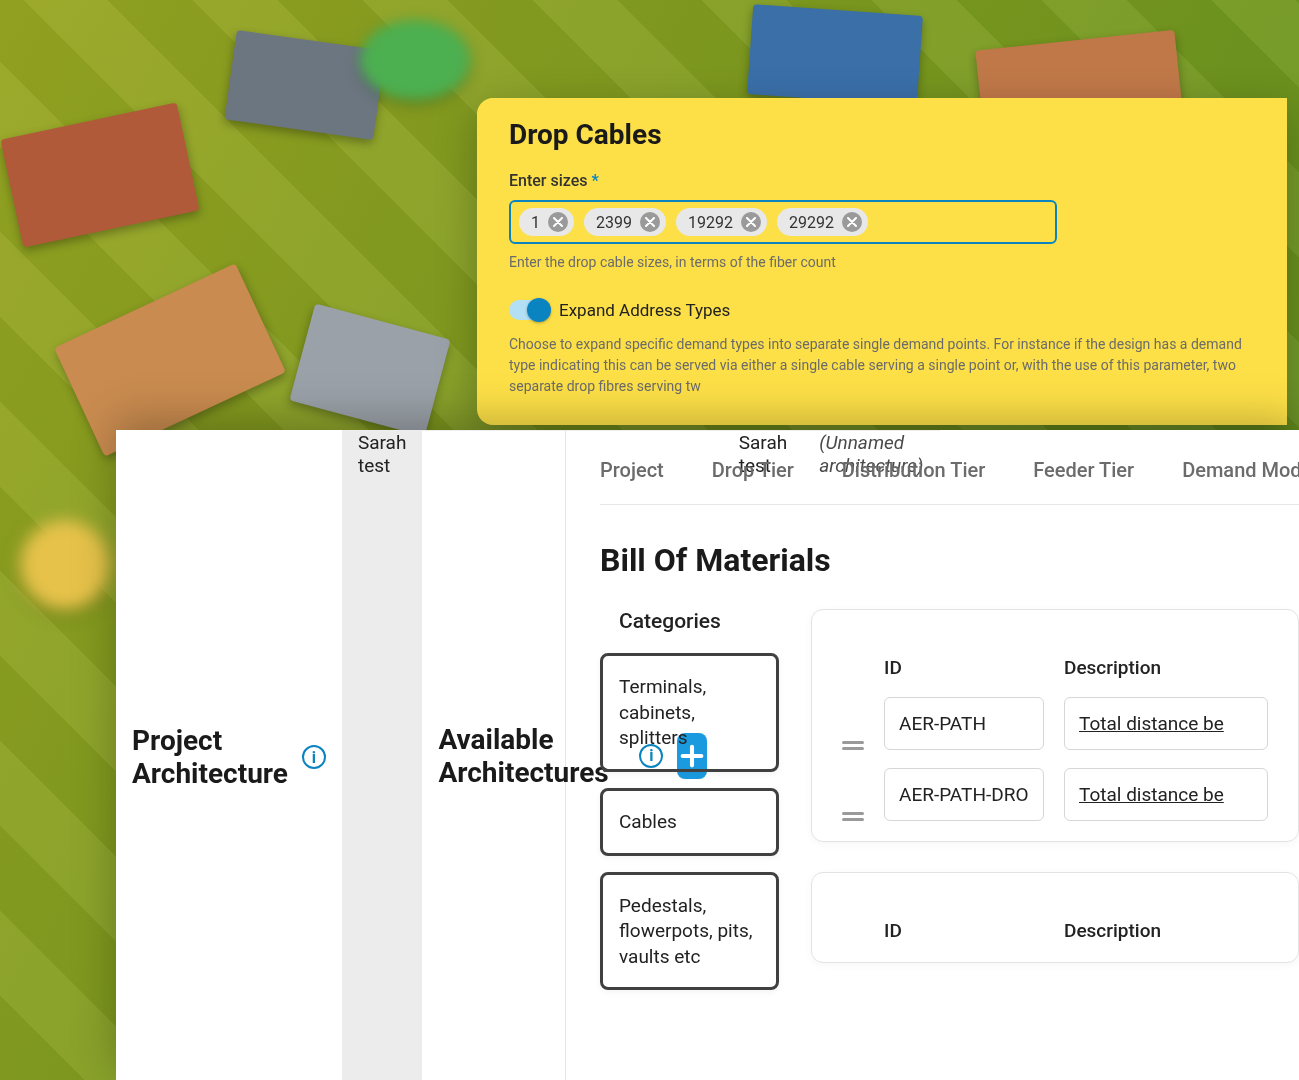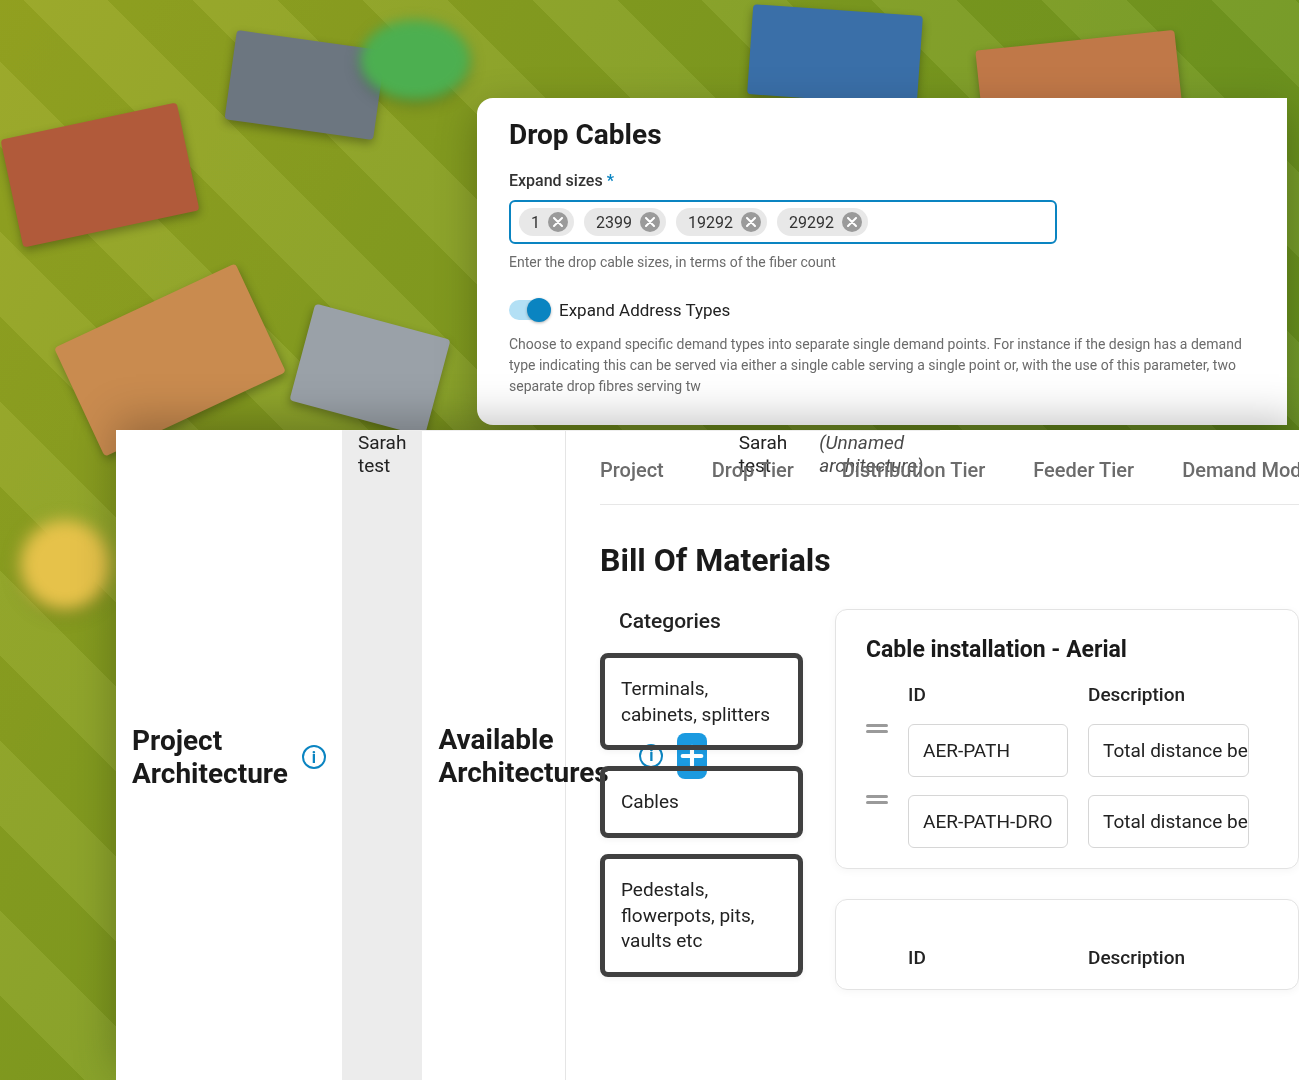--- a/index.html
+++ b/index.html
@@ -25,21 +25,21 @@
     position: absolute; inset:0;
   }
   .roof { position:absolute; border-radius:4px; box-shadow: 0 4px 10px rgba(0,0,0,0.3); }
 
   
   .card-drop {
     position: absolute;
     left: 477px;
     top: 98px;
     right: 12px;
-    background: #ffffff;
+    background: #fde047;
     border-radius: 16px 0 0 16px;
     box-shadow: 0 12px 40px rgba(0,0,0,0.25);
     padding: 20px 32px 28px 32px;
     min-height: 270px;
   }
   .card-drop h1 {
     font-size: 28px;
     font-weight: 700;
     color: #1a1a1a;
     margin-bottom: 20px;
@@ -185,21 +185,21 @@
     margin: 36px 0 30px 0;
   }
   .bom-row { display:flex; gap:32px; align-items:flex-start; }
   .categories {
     width: 290px;
   }
   .categories h3 {
     font-size:21px; font-weight:500; color:#222; margin-bottom:20px;margin-left:19px;
   }
   .cat-card {
-    border:5px solid #404040; border-radius:8px;
+    border:3px solid #404040; border-radius:8px;
     padding:18px 16px; font-size:19px; color:#222;
     margin-bottom:16px;
     box-shadow: 0 2px 6px rgba(0,0,0,0.05);
     cursor:pointer;
     line-height:1.35;
   }
   .bom-details { flex:1; }
   .bom-section {
     border:1px solid #e3e3e3; border-radius:12px;
     padding: 26px 30px 20px 30px;
@@ -210,55 +210,55 @@
     font-size:23px; font-weight:700; color:#1a1a1a; margin-bottom:6px;
   }
   .bom-cols {
     display:flex; gap:20px; align-items:center;
     padding-left:42px;
   }
   .bom-col-h { font-size:19px; color:#222; font-weight:500; }
   .bom-col-h.id { width:160px; }
   .bom-col-h.desc { width:180px; }
   .bom-line {
-    display:flex; align-items:flex-start; gap:20px;
+    display:flex; align-items:flex-end; gap:20px;
     margin-top:18px;
   }
   .drag-handle {
     width:22px; color:#9a9a9a; display:flex; flex-direction:column; gap:3px;
     cursor:grab;
   }
   .drag-handle .bar { height:3px; background:#9a9a9a; border-radius:2px; }
   .cell-input {
     border:1px solid #d6d6d6; border-radius:6px;
     padding:14px 14px; font-size:19px; color:#222;
     background:#fff;
   }
   .cell-input.id { width:160px; }
-  .cell-input.desc { width:161px; white-space:nowrap; overflow:hidden; }
+  .cell-input.desc { width:204px; white-space:nowrap; overflow:hidden;text-decoration:underline; }
 </style>
 </head>
 <body>
 
 <div class="bg-aerial"></div>
 <div class="bg-roofs">
   <div class="roof" style="left:10px;top:120px;width:180px;height:110px;background:#b15a3a;transform:rotate(-12deg);"></div>
   <div class="roof" style="left:230px;top:40px;width:150px;height:90px;background:#6c7680;transform:rotate(8deg);"></div>
   <div class="roof" style="left:70px;top:300px;width:200px;height:120px;background:#c98b4f;transform:rotate(-25deg);"></div>
   <div class="roof" style="left:360px;top:20px;width:110px;height:80px;background:#4caf50;border-radius:50%;filter:blur(6px);"></div>
   <div class="roof" style="left:20px;top:520px;width:90px;height:90px;background:#e6c24a;border-radius:50%;filter:blur(8px);"></div>
   <div class="roof" style="left:750px;top:10px;width:170px;height:90px;background:#3a6fa8;transform:rotate(4deg);"></div>
   <div class="roof" style="left:980px;top:40px;width:200px;height:100px;background:#c07848;transform:rotate(-6deg);"></div>
   <div class="roof" style="left:300px;top:320px;width:140px;height:100px;background:#9aa1a8;transform:rotate(15deg);"></div>
 </div>
 
 <div class="card-drop">
   <h1>Drop Cables</h1>
   <div class="field-label">
-    <span>Expand sizes</span>
+    <span>Enter sizes</span>
     <span class="req-star">*</span>
   </div>
   <div class="chips-input">
     <span class="chip">
       <span>1</span>
       <span class="chip-x">
         <svg viewBox="0 0 10 10">
             <path d="M1 1 L9 9 M9 1 L1 9" stroke="#fff" stroke-width="2" stroke-linecap="round"></path>
           </svg>
       </span>
@@ -334,21 +334,20 @@
       <div class="categories">
         <h3>Categories</h3>
         <div class="cat-card">Terminals, cabinets, splitters</div>
         <div class="cat-card">Cables</div>
         <div class="cat-card">Pedestals, flowerpots, pits, vaults etc</div>
 
       </div>
 
       <div class="bom-details">
         <div class="bom-section">
-          <h3>Cable installation - Aerial</h3>
           <div class="bom-cols" style="margin-top:20px;">
             <div class="bom-col-h id">ID</div>
             <div class="bom-col-h desc">Description</div>
           </div>
           <div class="bom-line">
             <div class="drag-handle">
               <div class="bar"></div>
                 <div class="bar"></div>
             </div>
             <div class="cell-input id">AER-PATH</div>

